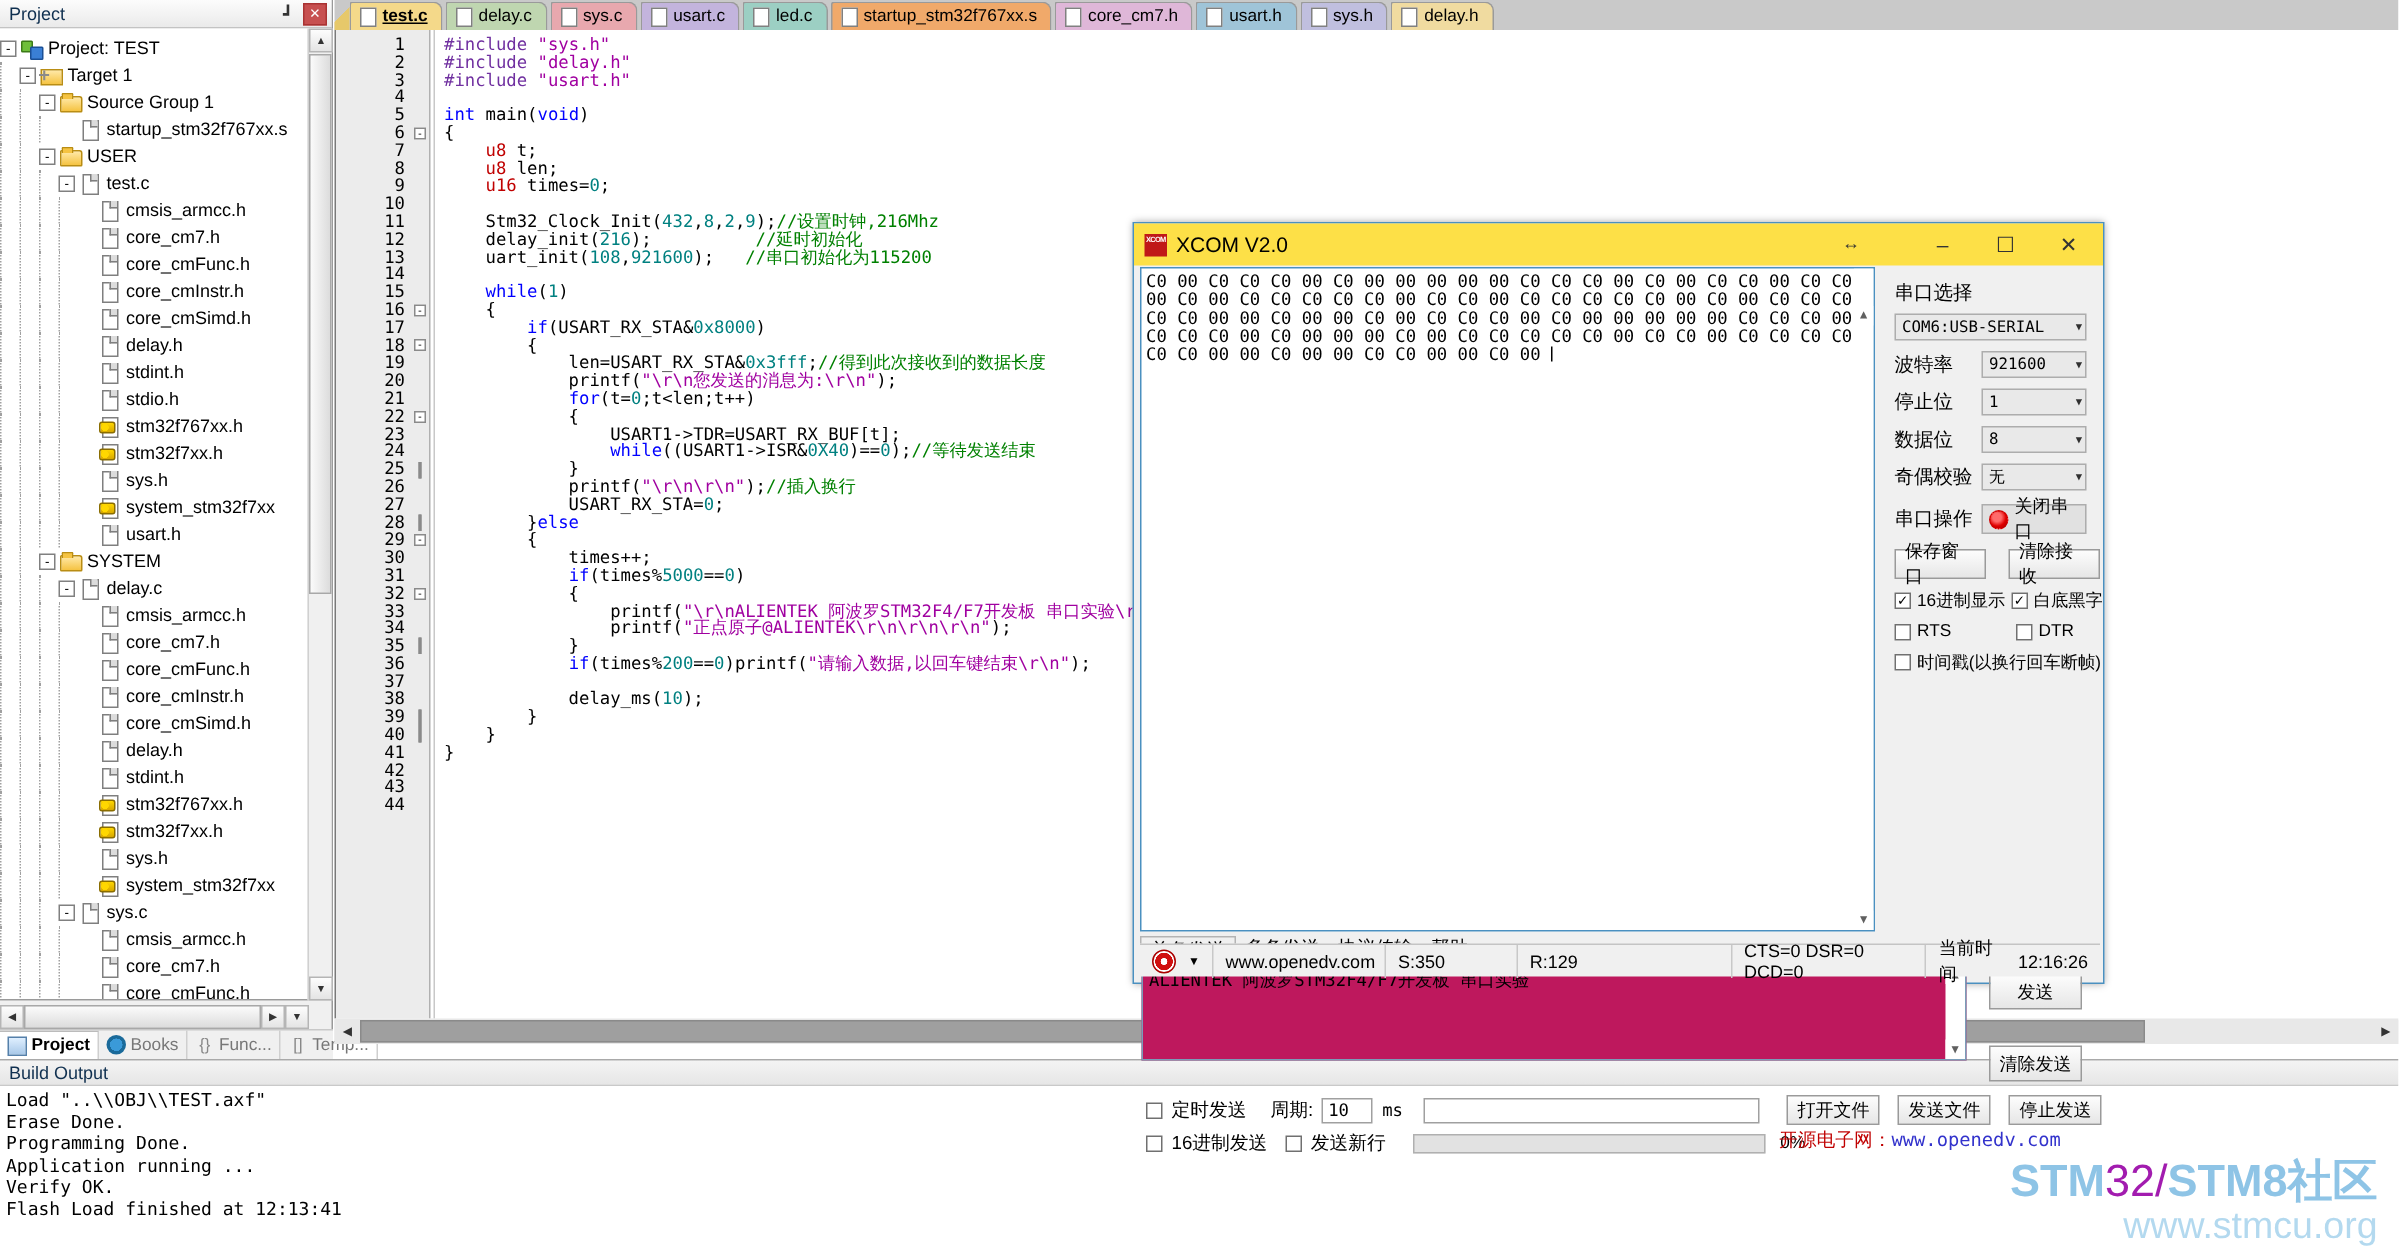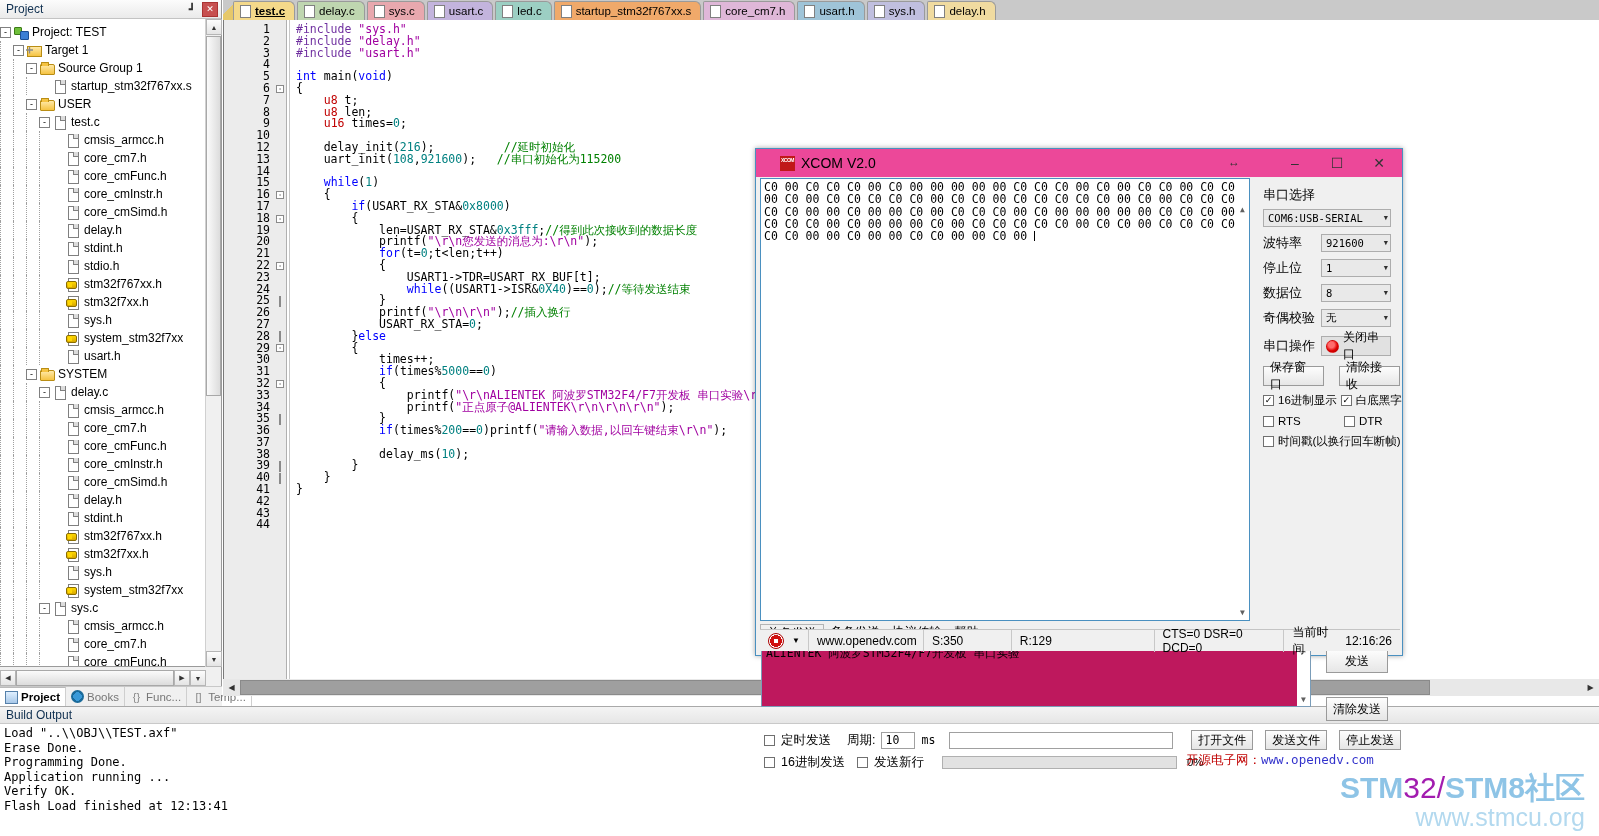--- a/index.html
+++ b/index.html
@@ -152,22 +152,22 @@
     pointer-events:none; user-select:none; }
   #watermark .wm1{ font-size:30px; font-weight:bold; letter-spacing:0px; line-height:32px;
     color:#8ec4e6; }
   #watermark .wm1 .lt{ font-weight:normal; color:#a21caf;}
   #watermark .wm2{ font-size:25px; color:#b3d9ef; line-height:26px; }
 
   
   #xcom{ position:absolute; left:755px; top:148px; width:648px; height:508px;
     background:#f0f0f0; border:1px solid #4a90c0;
     box-shadow:0 0 5px rgba(0,0,0,.35);}
-  #xc-title{ height:28px; background:#ec4899; display:flex; align-items:center;
-    padding-left:24px; position:relative;}
+  #xc-title{ height:28px; background:#fde047; display:flex; align-items:center;
+    padding-left:7px; position:relative;}
   #xc-logo{ width:15px;height:15px;flex:none;margin-right:6px;position:relative;
     background:#c01818;}
   #xc-logo::after{content:"XCOM";position:absolute;left:0;top:1px;width:15px;
     font-size:5px;color:#fff;text-align:center;line-height:6px;font-weight:bold;
     letter-spacing:-0.5px;}
   #xc-titletext{ font-size:14px; color:#000; }
   .xc-ctl{ position:absolute; top:0; height:28px; width:42px;
     display:flex; align-items:center; justify-content:center; font-size:14px; color:#333;}
   #xc-resize{ position:absolute; top:6px; left:472px; font-size:12px; color:#333; }
 
@@ -656,20 +656,21 @@
         <div class="crow"><span class="lnum">1</span><span class="foldbox"></span><span class="ctext"><span class="pre">#include</span> <span class="str">"sys.h"</span></span></div>
         <div class="crow"><span class="lnum">2</span><span class="foldbox"></span><span class="ctext"><span class="pre">#include</span> <span class="str">"delay.h"</span></span></div>
         <div class="crow"><span class="lnum">3</span><span class="foldbox"></span><span class="ctext"><span class="pre">#include</span> <span class="str">"usart.h"</span></span></div>
         <div class="crow"><span class="lnum">4</span><span class="foldbox"></span><span class="ctext"></span></div>
         <div class="crow"><span class="lnum">5</span><span class="foldbox"></span><span class="ctext"><span class="kw">int</span> main(<span class="kw">void</span>)</span></div>
         <div class="crow"><span class="lnum">6</span><span class="foldbox"><span>-</span></span><span class="ctext">{</span></div>
         <div class="crow"><span class="lnum">7</span><span class="foldbox"></span><span class="ctext">    <span class="ty">u8</span> t;</span></div>
         <div class="crow"><span class="lnum">8</span><span class="foldbox"></span><span class="ctext">    <span class="ty">u8</span> len;</span></div>
         <div class="crow"><span class="lnum">9</span><span class="foldbox"></span><span class="ctext">    <span class="ty">u16</span> times=<span class="num">0</span>;</span></div>
         <div class="crow"><span class="lnum">10</span><span class="foldbox"></span><span class="ctext"></span></div>
+        <div class="crow"><span class="lnum">11</span><span class="foldbox"></span><span class="ctext">    Stm32_Clock_Init(<span class="num">432</span>,<span class="num">8</span>,<span class="num">2</span>,<span class="num">9</span>);<span class="cmt">//设置时钟,216Mhz</span></span></div>
         <div class="crow"><span class="lnum">12</span><span class="foldbox"></span><span class="ctext">    delay_init(<span class="num">216</span>);          <span class="cmt">//延时初始化</span></span></div>
         <div class="crow"><span class="lnum">13</span><span class="foldbox"></span><span class="ctext">    uart_init(<span class="num">108</span>,<span class="num">921600</span>);   <span class="cmt">//串口初始化为115200</span></span></div>
         <div class="crow"><span class="lnum">14</span><span class="foldbox"></span><span class="ctext"></span></div>
         <div class="crow"><span class="lnum">15</span><span class="foldbox"></span><span class="ctext">    <span class="kw">while</span>(<span class="num">1</span>)</span></div>
         <div class="crow"><span class="lnum">16</span><span class="foldbox"><span>-</span></span><span class="ctext">    {</span></div>
         <div class="crow"><span class="lnum">17</span><span class="foldbox"></span><span class="ctext">        <span class="kw">if</span>(USART_RX_STA&amp;<span class="num">0x8000</span>)</span></div>
         <div class="crow"><span class="lnum">18</span><span class="foldbox"><span>-</span></span><span class="ctext">        {</span></div>
         <div class="crow"><span class="lnum">19</span><span class="foldbox"></span><span class="ctext">            len=USART_RX_STA&amp;<span class="num">0x3fff</span>;<span class="cmt">//得到此次接收到的数据长度</span></span></div>
         <div class="crow"><span class="lnum">20</span><span class="foldbox"></span><span class="ctext">            printf(<span class="str">"\r\n您发送的消息为:\r\n"</span>);</span></div>
         <div class="crow"><span class="lnum">21</span><span class="foldbox"></span><span class="ctext">            <span class="kw">for</span>(t=<span class="num">0</span>;t&lt;len;t++)</span></div>

